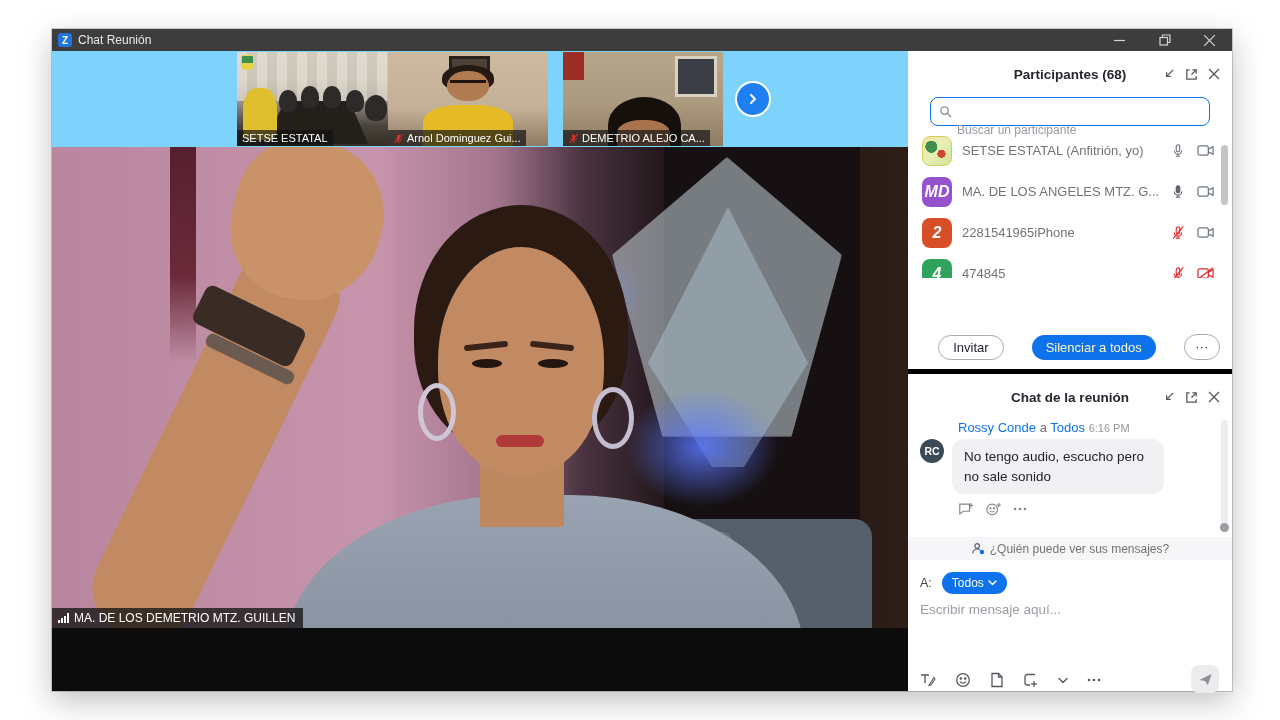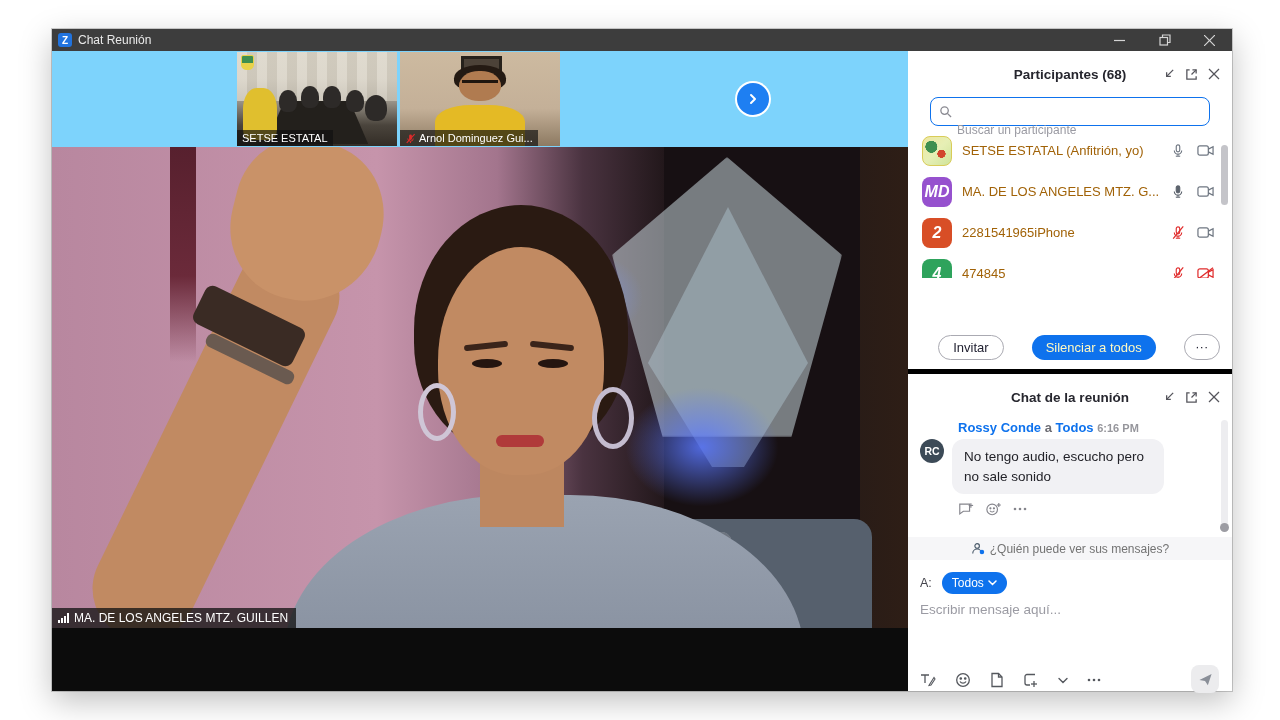--- a/index.html
+++ b/index.html
@@ -110,35 +110,35 @@
   .search-wrap input::placeholder { color:#9a9aa2; }
   .plist { position:relative; height:148px; overflow:hidden; }
   .prow { position:relative; height:41px; display:flex; align-items:center; padding:0 18px 0 14px; gap:10px; }
   .avatar { width:30px; height:30px; border-radius:8px; display:flex; align-items:center; justify-content:center;
        color:#fff; font-size:16px; font-weight:bold; flex-shrink:0;font-style:italic; }
   .av-img { background:
        radial-gradient(circle at 30% 35%, #3f8f4f 0 22%, transparent 23%),
        radial-gradient(circle at 66% 60%, #d2452e 0 16%, transparent 17%),
        linear-gradient(135deg,#efe7a0 0%, #e6efb5 50%, #cfe39a 100%);
        border:1px solid #d9cc58; }
-  .pname { flex:1; font-size:13px; color:#a16207; white-space:nowrap; overflow:hidden; }
+  .pname { flex:1; font-size:13px; color:#737373; white-space:nowrap; overflow:hidden; }
   .picons { display:flex; align-items:center; gap:12px; }
   .pscroll { position:absolute; right:4px; top:94px; width:7px; height:60px; border-radius:4px; background:#c4c4c9; }
   .pfooter { position:absolute; left:0; bottom:0; width:100%; height:44px; background:#fff;
        display:flex; align-items:center; justify-content:center; gap:28px;padding-left:18px; }
   .btn-outline { border:1px solid #aaaab2; border-radius:13px; background:#fff; padding:4px 14px;
        font-size:13px; color:#232333; font-family:"Liberation Sans",sans-serif; }
   .btn-blue { border:none; border-radius:13px; background:#0E72ED; padding:5px 14px; font-size:13px; color:#fef9c3;
        font-family:"Liberation Sans",sans-serif; }
   .btn-more { border:1px solid #aaaab2; border-radius:13px; background:#fff; width:36px; height:26px;
        font-size:13px; color:#232333; line-height:10px; }
 
   
   .chat { position:relative; height:316px; }
-  .sender-line { margin:8px 0 0 50px; font-size:13px;font-weight:bold; }
+  .sender-line { margin:8px 0 0 50px; font-size:13px; }
   .link-blue { color:#0E72ED; }
   .gray { color:#6d6d74; }
   .time { color:#96969c; font-size:11px; }
   .msg-row { position:relative; margin-top:4px; }
   .rc-avatar { position:absolute; left:12px; top:0; width:24px; height:24px; border-radius:50%; background:#3c4a57;
        color:#fff; font-size:10.5px; font-weight:bold; display:flex; align-items:center; justify-content:center; }
   .bubble { margin-left:44px; width:212px; background:#f1f1f4; border-radius:12px; padding:8px 12px;
        font-size:13.5px; color:#232329; line-height:1.45; }
   .msg-actions { margin:8px 0 0 50px; display:flex; align-items:center; gap:12px; color:#85858c; }
   .chat-scroll { position:absolute; right:4px; top:38px; width:7px; height:110px; border-radius:4px; background:#ededf0; }
@@ -203,38 +203,54 @@
           <div class="t1-person" style="left:54%;top:36%;"></div>
           <div class="t1-person" style="left:68%;top:40%;"></div>
           <div class="t1-person" style="left:80%;top:46%;width:22px;height:26px;"></div>
           <div class="t1-yellow"></div>
           <div class="t1-shield"></div>
           <div class="thumb-label">
             <span>SETSE ESTATAL</span>
           </div>
         </div>
 
-        <div class="thumb" style="left:348px;">
+        <div class="thumb" style="left:336px;">
           <div class="t2-bg"></div>
           <div class="t2-frame"></div>
           <div class="t2-hair"></div>
           <div class="t2-face"></div>
           <div class="t2-glass"></div>
           <div class="t2-shirt"></div>
           <div class="thumb-label">
             <svg width="11" height="11" viewBox="0 0 16 16">
               <rect x="6" y="2" width="4" height="8" rx="2" fill="#e02b2b"></rect>
               <path d="M4 8a4 4 0 0 0 8 0" fill="none" stroke="#e02b2b" stroke-width="1.4"></path>
               <line x1="8" y1="12" x2="8" y2="14.5" stroke="#e02b2b" stroke-width="1.4"></line>
               <line x1="2.5" y1="14.5" x2="14" y2="1.5" stroke="#e02b2b" stroke-width="1.6"></line>
             </svg>
             <span>Arnol Dominguez Gui...</span>
           </div>
         </div>
 
+        <div class="thumb" style="left:511px;">
+          <div class="t3-bg"></div>
+          <div class="t3-window"></div>
+          <div class="t3-red"></div>
+          <div class="t3-hair"></div>
+          <div class="t3-skin"></div>
+          <div class="thumb-label">
+            <svg width="11" height="11" viewBox="0 0 16 16">
+              <rect x="6" y="2" width="4" height="8" rx="2" fill="#e02b2b"></rect>
+              <path d="M4 8a4 4 0 0 0 8 0" fill="none" stroke="#e02b2b" stroke-width="1.4"></path>
+              <line x1="8" y1="12" x2="8" y2="14.5" stroke="#e02b2b" stroke-width="1.4"></line>
+              <line x1="2.5" y1="14.5" x2="14" y2="1.5" stroke="#e02b2b" stroke-width="1.6"></line>
+            </svg>
+            <span>DEMETRIO ALEJO CA...</span>
+          </div>
+        </div>
 
         <div class="next-btn">
           <svg width="14" height="14" viewBox="0 0 14 14">
             <polyline points="5,3 9,7 5,11" fill="none" stroke="#fff" stroke-width="2" stroke-linecap="round" stroke-linejoin="round"></polyline>
           </svg>
         </div>
       </div>
 
       <div class="main-video">
         <div class="mv-post"></div>
@@ -261,21 +277,21 @@
         <div class="mv-ear-l"></div>
         <div class="mv-ear-r"></div>
 
         <div class="main-label">
           <span class="bars">
             <i style="height:3px"></i>
               <i style="height:5px"></i>
               <i style="height:7px"></i>
               <i style="height:10px"></i>
           </span>
-          <span>MA. DE LOS ANGELES MTZ. GUILLEN</span>
+          <span>MA. DE LOS DEMETRIO MTZ. GUILLEN</span>
         </div>
       </div>
 
       <div class="below-strip"></div>
     </div>
 
     <div class="side-panel">
 
       <div class="participants">
         <div class="panel-header">

